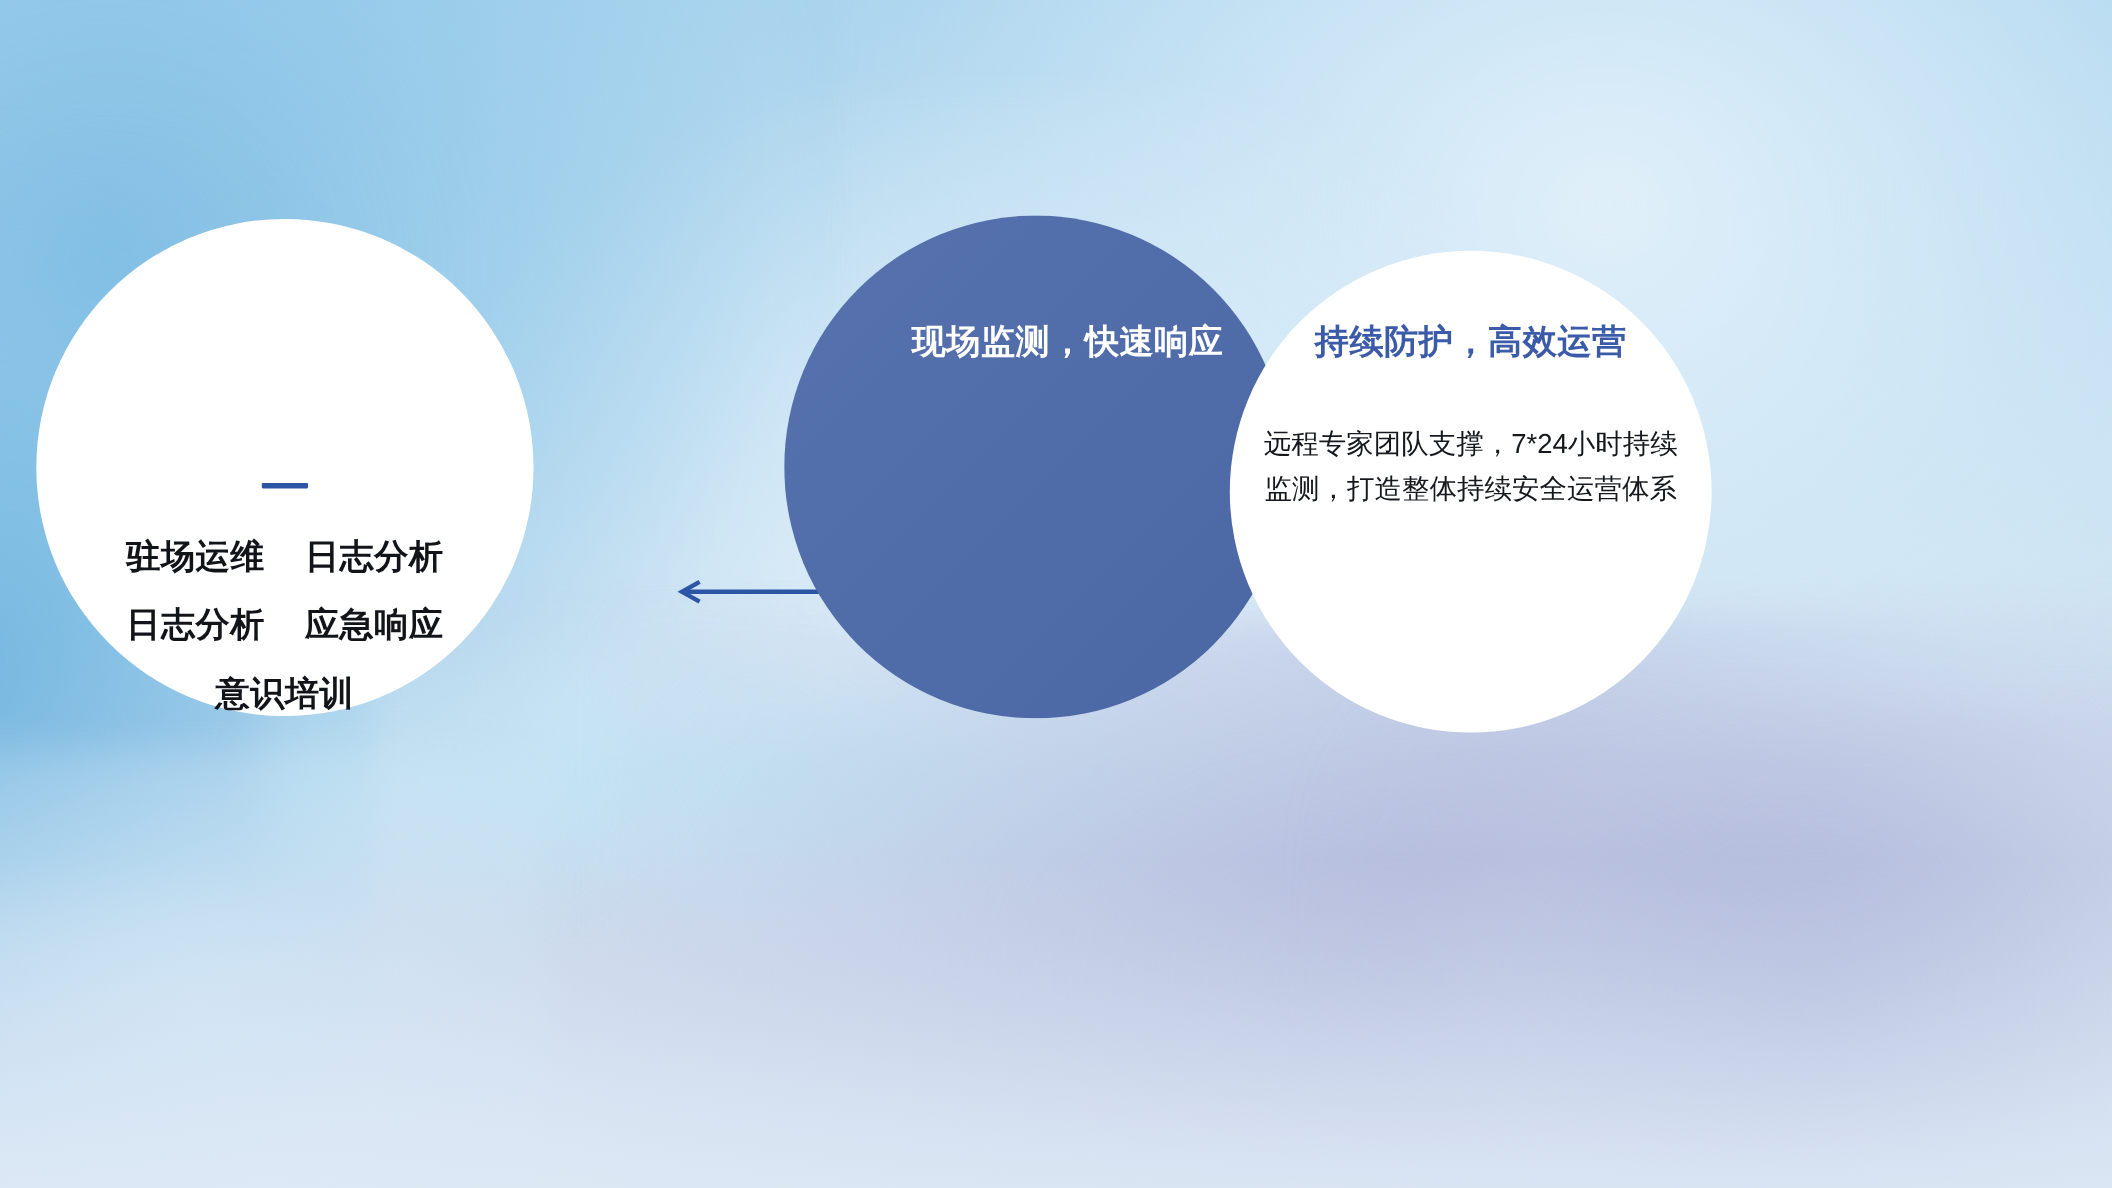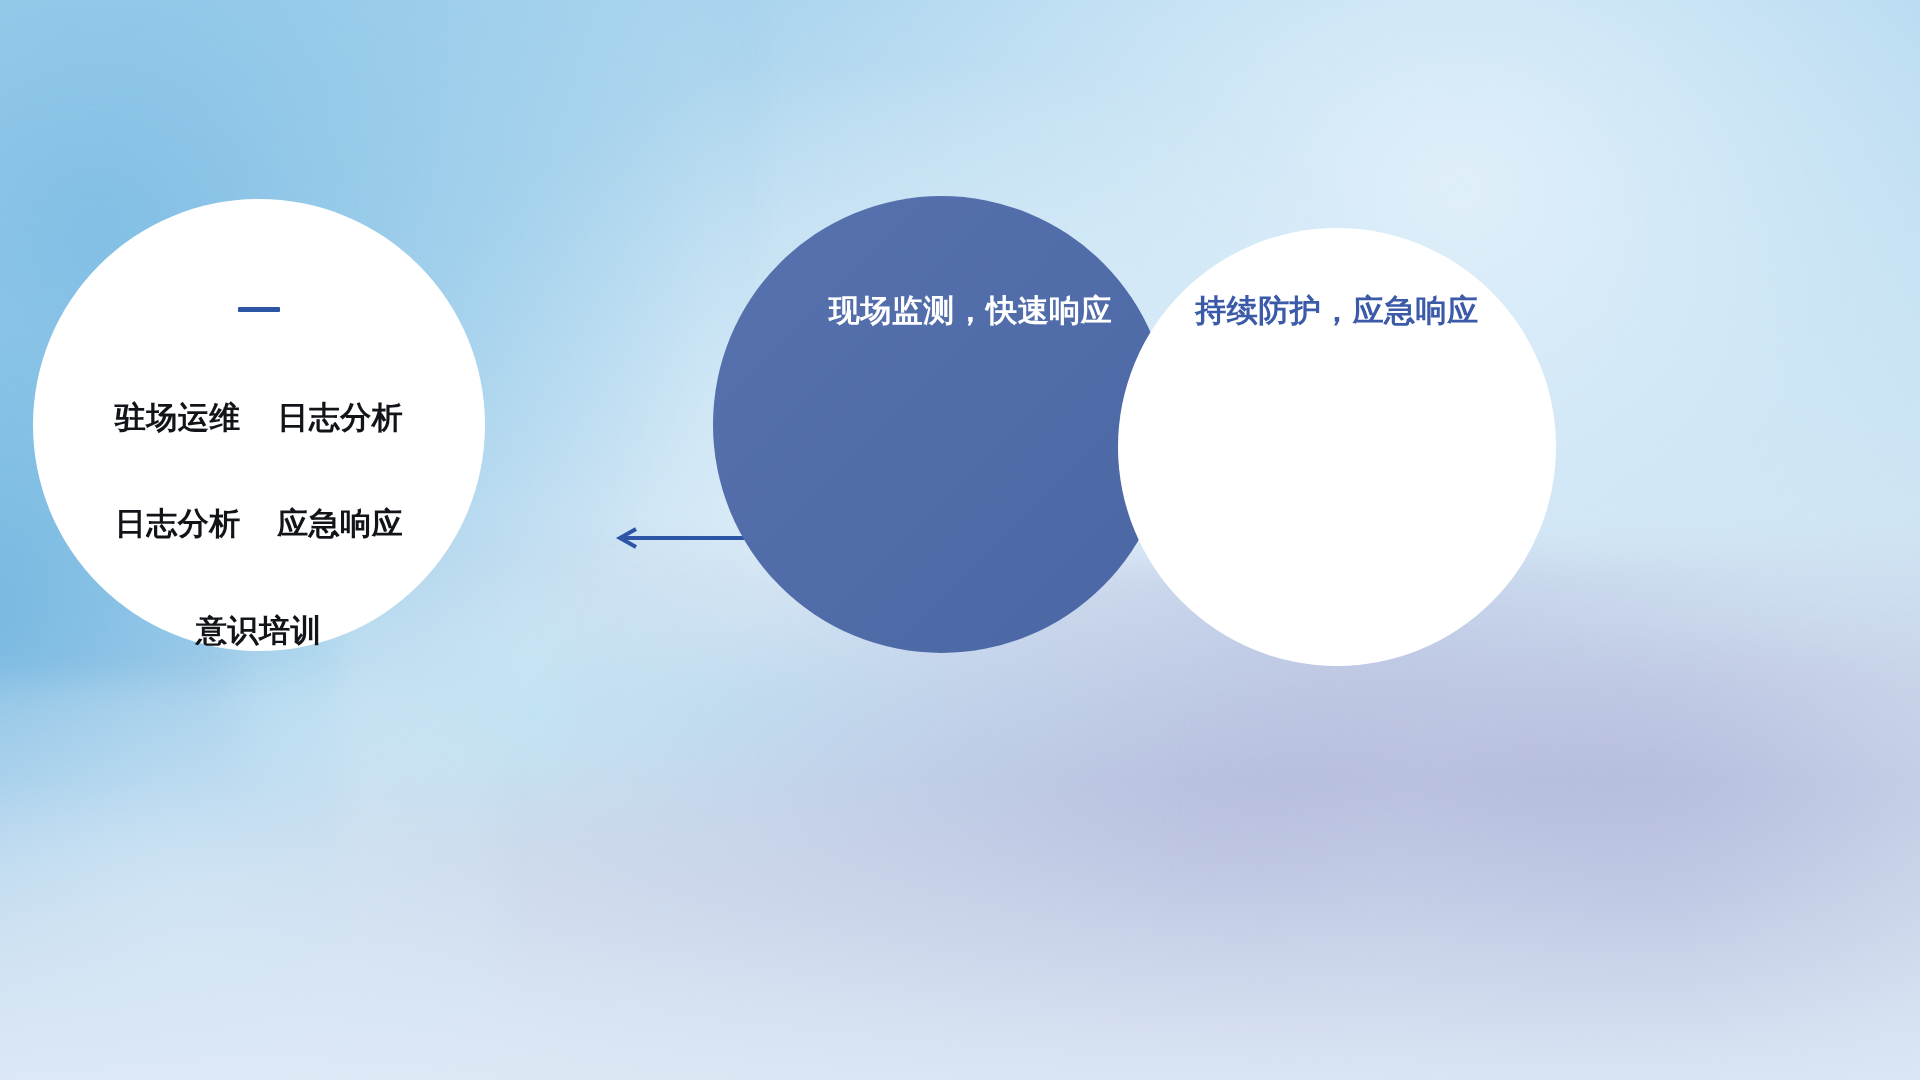--- a/index.html
+++ b/index.html
@@ -150,21 +150,21 @@
   }
 
   
   #left-content {
     position: absolute;
     left: 33px; top: 199px;
     width: 452px; height: 452px;
     display: flex;
     flex-direction: column;
     align-items: center;
-    justify-content: space-between;
+    justify-content: flex-end;
     padding-top: 108px;
     box-sizing: border-box;
   }
   #left-divider {
     width: 42px;
     height: 5px;
     background: #2d55a5;
     border-radius: 1px;
     margin-bottom: 42px;
   }
@@ -275,16 +275,17 @@
   </div>
 
   <div id="left-content">
     <div id="left-divider"></div>
     <div class="left-line">驻场运维    日志分析</div>
     <div class="left-line">日志分析    应急响应</div>
     <div class="left-line">意识培训</div>
   </div>
 
   <div id="right-content">
-    <div id="right-title">持续防护，应急响应</div>
+    <div id="right-title">持续防护，高效运营</div>
+    <div id="right-body">远程专家团队支撑，7*24小时持续监测，打造整体持续安全运营体系</div>
   </div>
 
 </div>
 
 </body></html>

